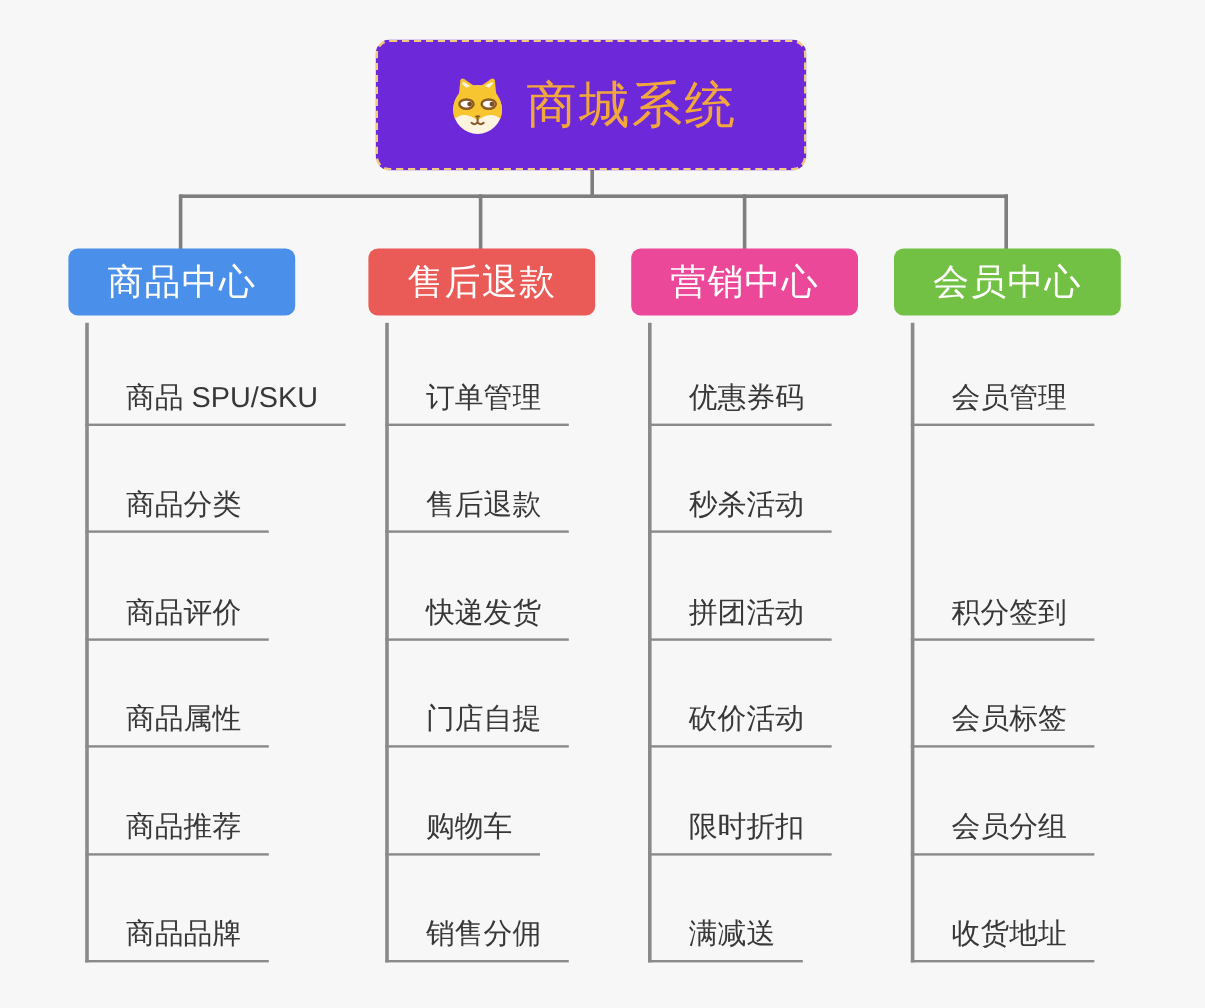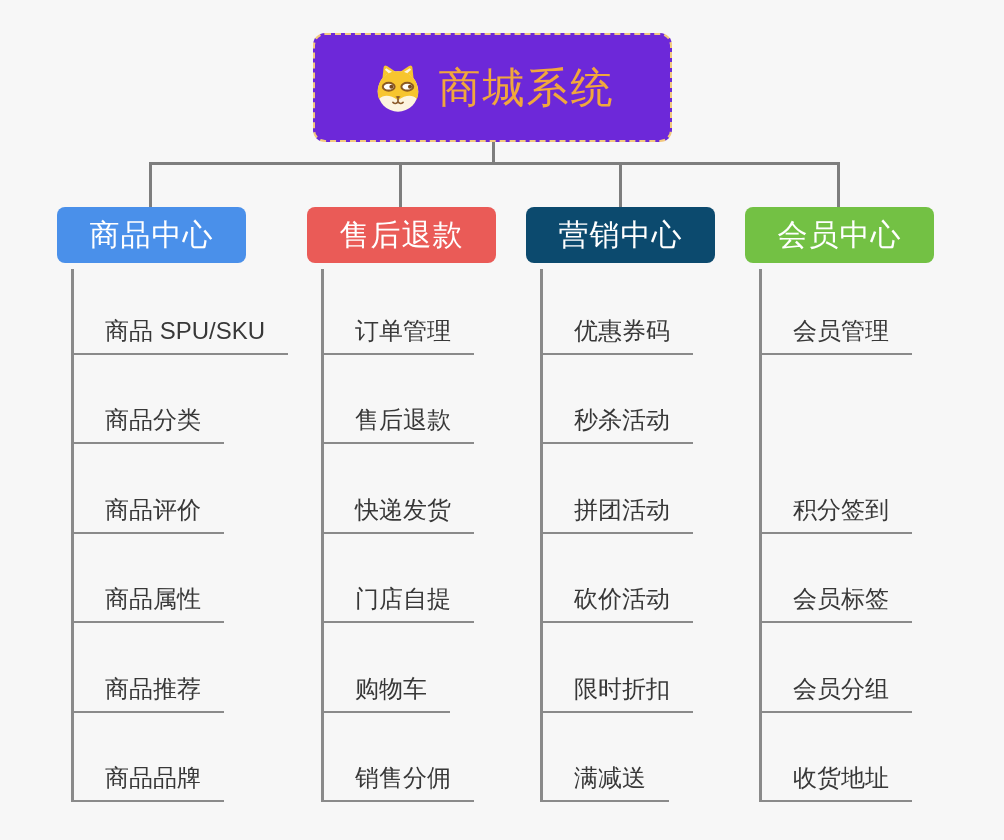--- a/index.html
+++ b/index.html
@@ -82,21 +82,21 @@
     </svg>
     <span class="root-title">商城系统</span>
   </div>
 
   <div class="branch b1" style="background: rgb(74, 144, 234);">
     <span>商品中心</span>
   </div>
   <div class="branch b2" style="background: rgb(234, 91, 87);">
     <span>售后退款</span>
   </div>
-  <div class="branch b3" style="background: #0c4a6e; align-items: center;">
+  <div class="branch b3" style="background: #ec4899; align-items: center;">
     <span>营销中心</span>
   </div>
   <div class="branch b4" style="background: rgb(115, 193, 68);">
     <span>会员中心</span>
   </div>
 
   <div class="spine s1"></div>
   <div class="spine s2"></div>
   <div class="spine s3"></div>
   <div class="spine s4"></div>

